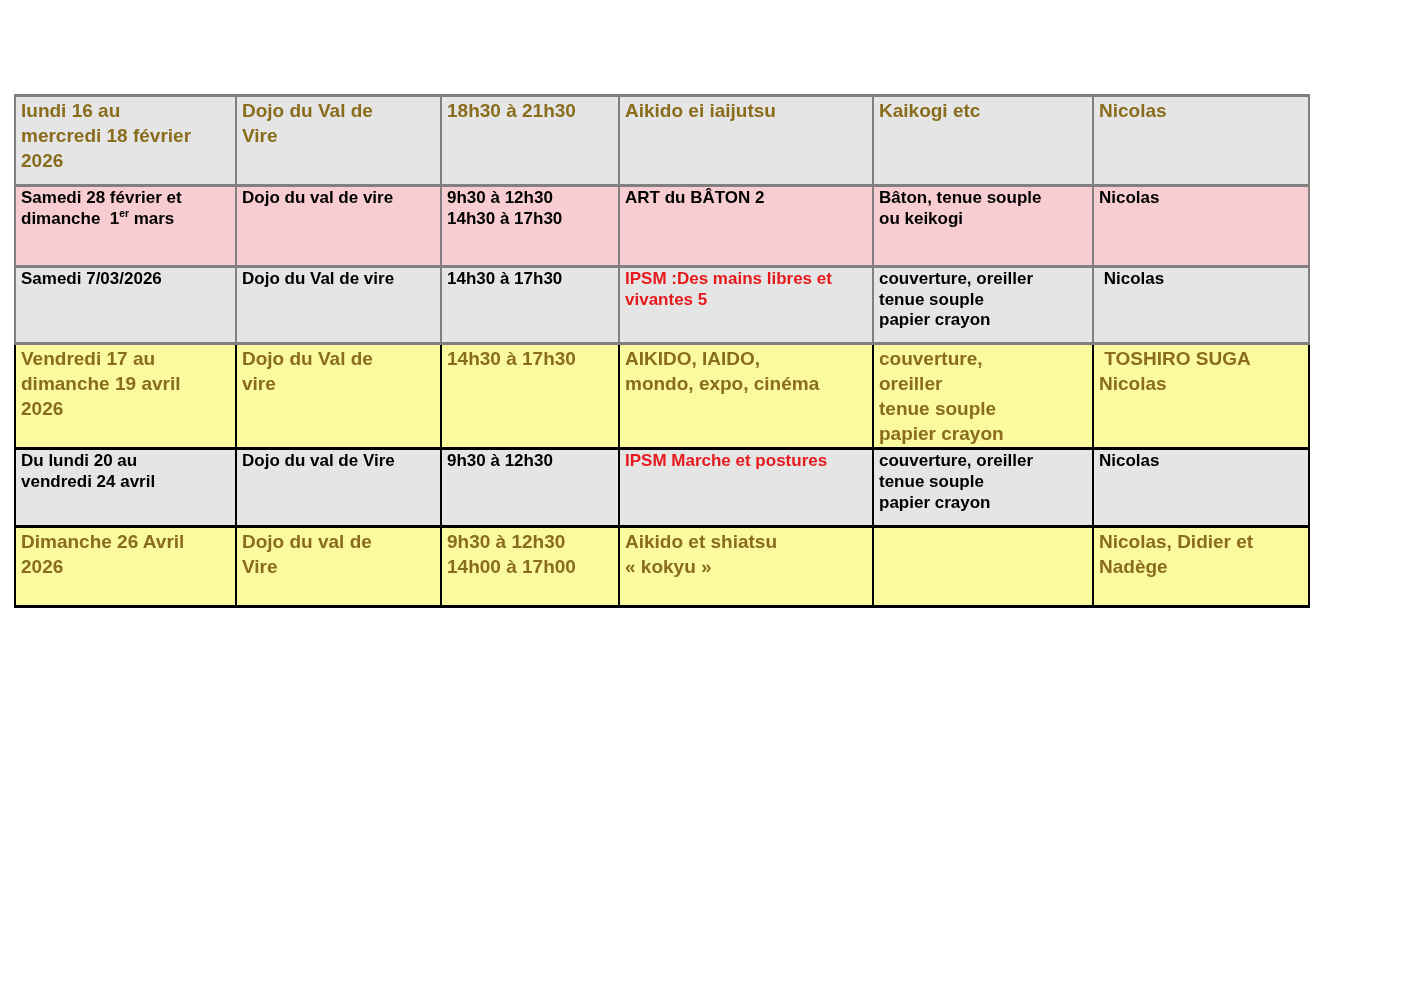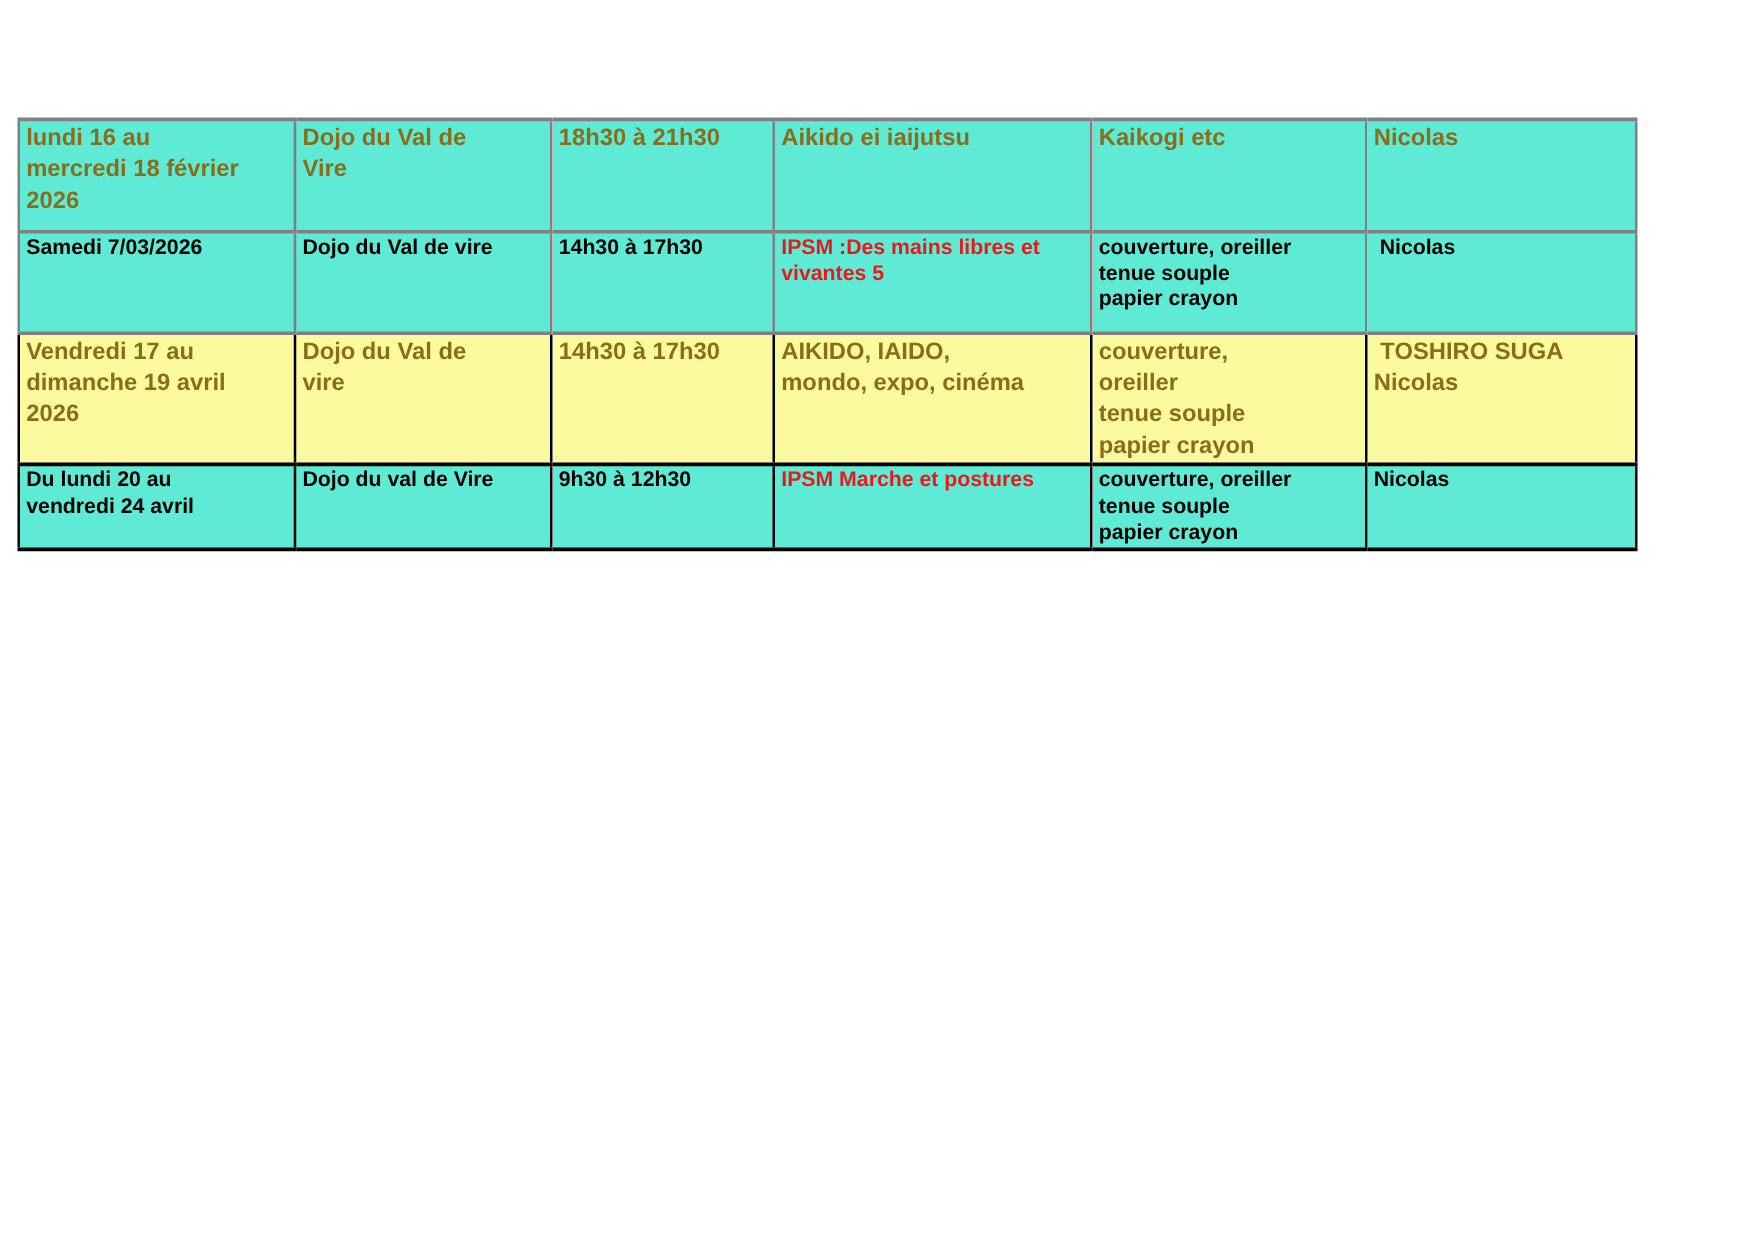--- a/index.html
+++ b/index.html
@@ -29,21 +29,21 @@
     vertical-align: top;
     padding: 1px 4px 1px 5px;
     font-weight: bold;
     white-space: pre-wrap;
     word-wrap: break-word;
     overflow: hidden;
   }
   tr.size-normal td { font-size: 17px; line-height: 1.22; }
   tr.size-large  td { font-size: 19px; line-height: 1.32; }
 
-  tr.bg-white  { background: #5eead4; }
+  tr.bg-white  { background: #e5e5e5; }
   tr.bg-blue   { background: var(--blue-bg); }
   tr.bg-pink   { background: var(--pink-bg); }
   tr.bg-yellow { background: var(--yellow-bg); }
 
   tr.fg-brown td { color: var(--brown); }
   tr.fg-green td { color: var(--green); }
   tr.fg-black td { color: var(--black); }
   table.schedule td.fg-red { color: var(--red); }
 
   tr.dark td { border-color: var(--border-dark); }
@@ -80,20 +80,31 @@
           <td>lundi 16 au
 mercredi 18 février
 2026</td>
           <td>Dojo du Val de
 Vire</td>
           <td>18h30 à 21h30</td>
           <td>Aikido ei iaijutsu</td>
           <td>Kaikogi etc</td>
           <td>Nicolas</td>
         </tr>
+        <tr class="bg-pink fg-black size-normal">
+          <td>Samedi 28 février et
+dimanche  1<sup>er</sup> mars</td>
+          <td>Dojo du val de vire</td>
+          <td>9h30 à 12h30
+14h30 à 17h30</td>
+          <td>ART du BÂTON 2</td>
+          <td>Bâton, tenue souple
+ou keikogi</td>
+          <td>Nicolas</td>
+        </tr>
         <tr class="bg-white fg-black size-normal">
           <td>Samedi 7/03/2026</td>
           <td>Dojo du Val de vire</td>
           <td>14h30 à 17h30</td>
           <td class="fg-red">IPSM :Des mains libres et
 vivantes 5</td>
           <td>couverture, oreiller
 tenue souple
 papier crayon</td>
           <td> Nicolas</td>
@@ -118,15 +129,28 @@
           <td>Du lundi 20 au
 vendredi 24 avril</td>
           <td>Dojo du val de Vire</td>
           <td>9h30 à 12h30</td>
           <td class="fg-red">IPSM Marche et postures</td>
           <td>couverture, oreiller
 tenue souple
 papier crayon</td>
           <td>Nicolas</td>
         </tr>
+        <tr class="bg-yellow fg-brown size-large dark">
+          <td>Dimanche 26 Avril
+2026</td>
+          <td>Dojo du val de
+Vire</td>
+          <td>9h30 à 12h30
+14h00 à 17h00</td>
+          <td>Aikido et shiatsu
+« kokyu »</td>
+          <td></td>
+          <td>Nicolas, Didier et
+Nadège</td>
+        </tr>
       </tbody>
   </table>
 </div>
 
 </body></html>

